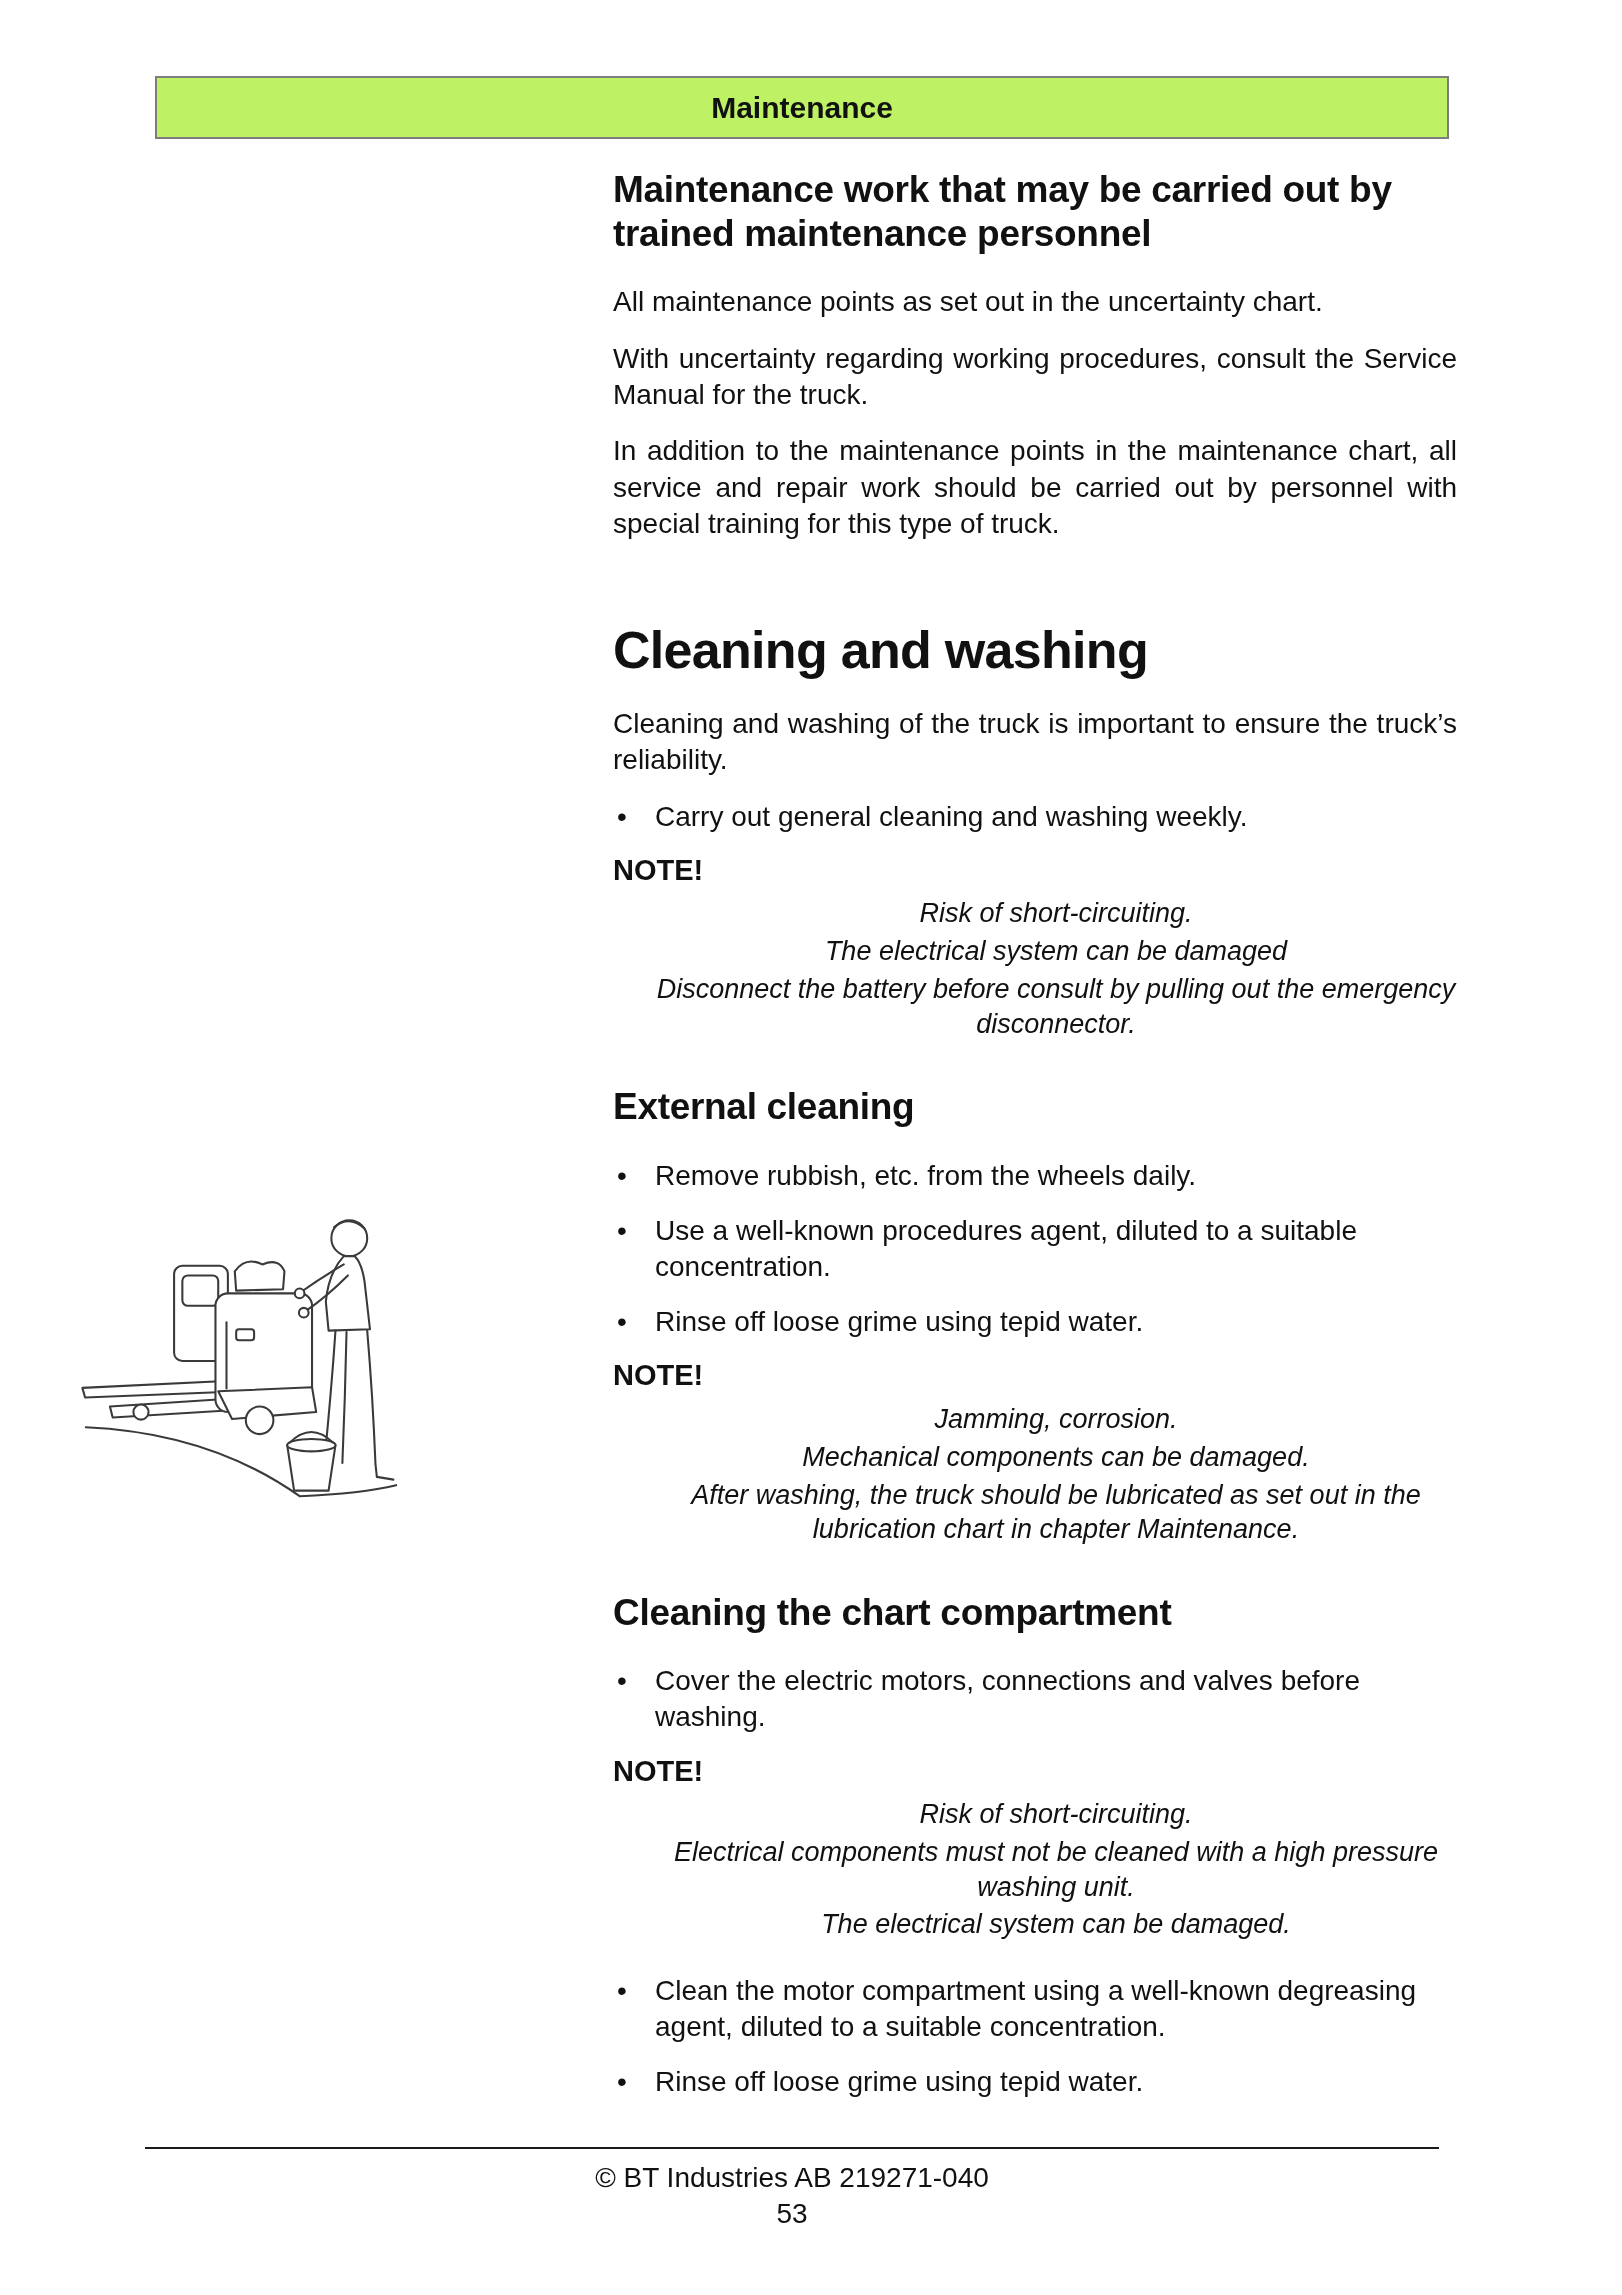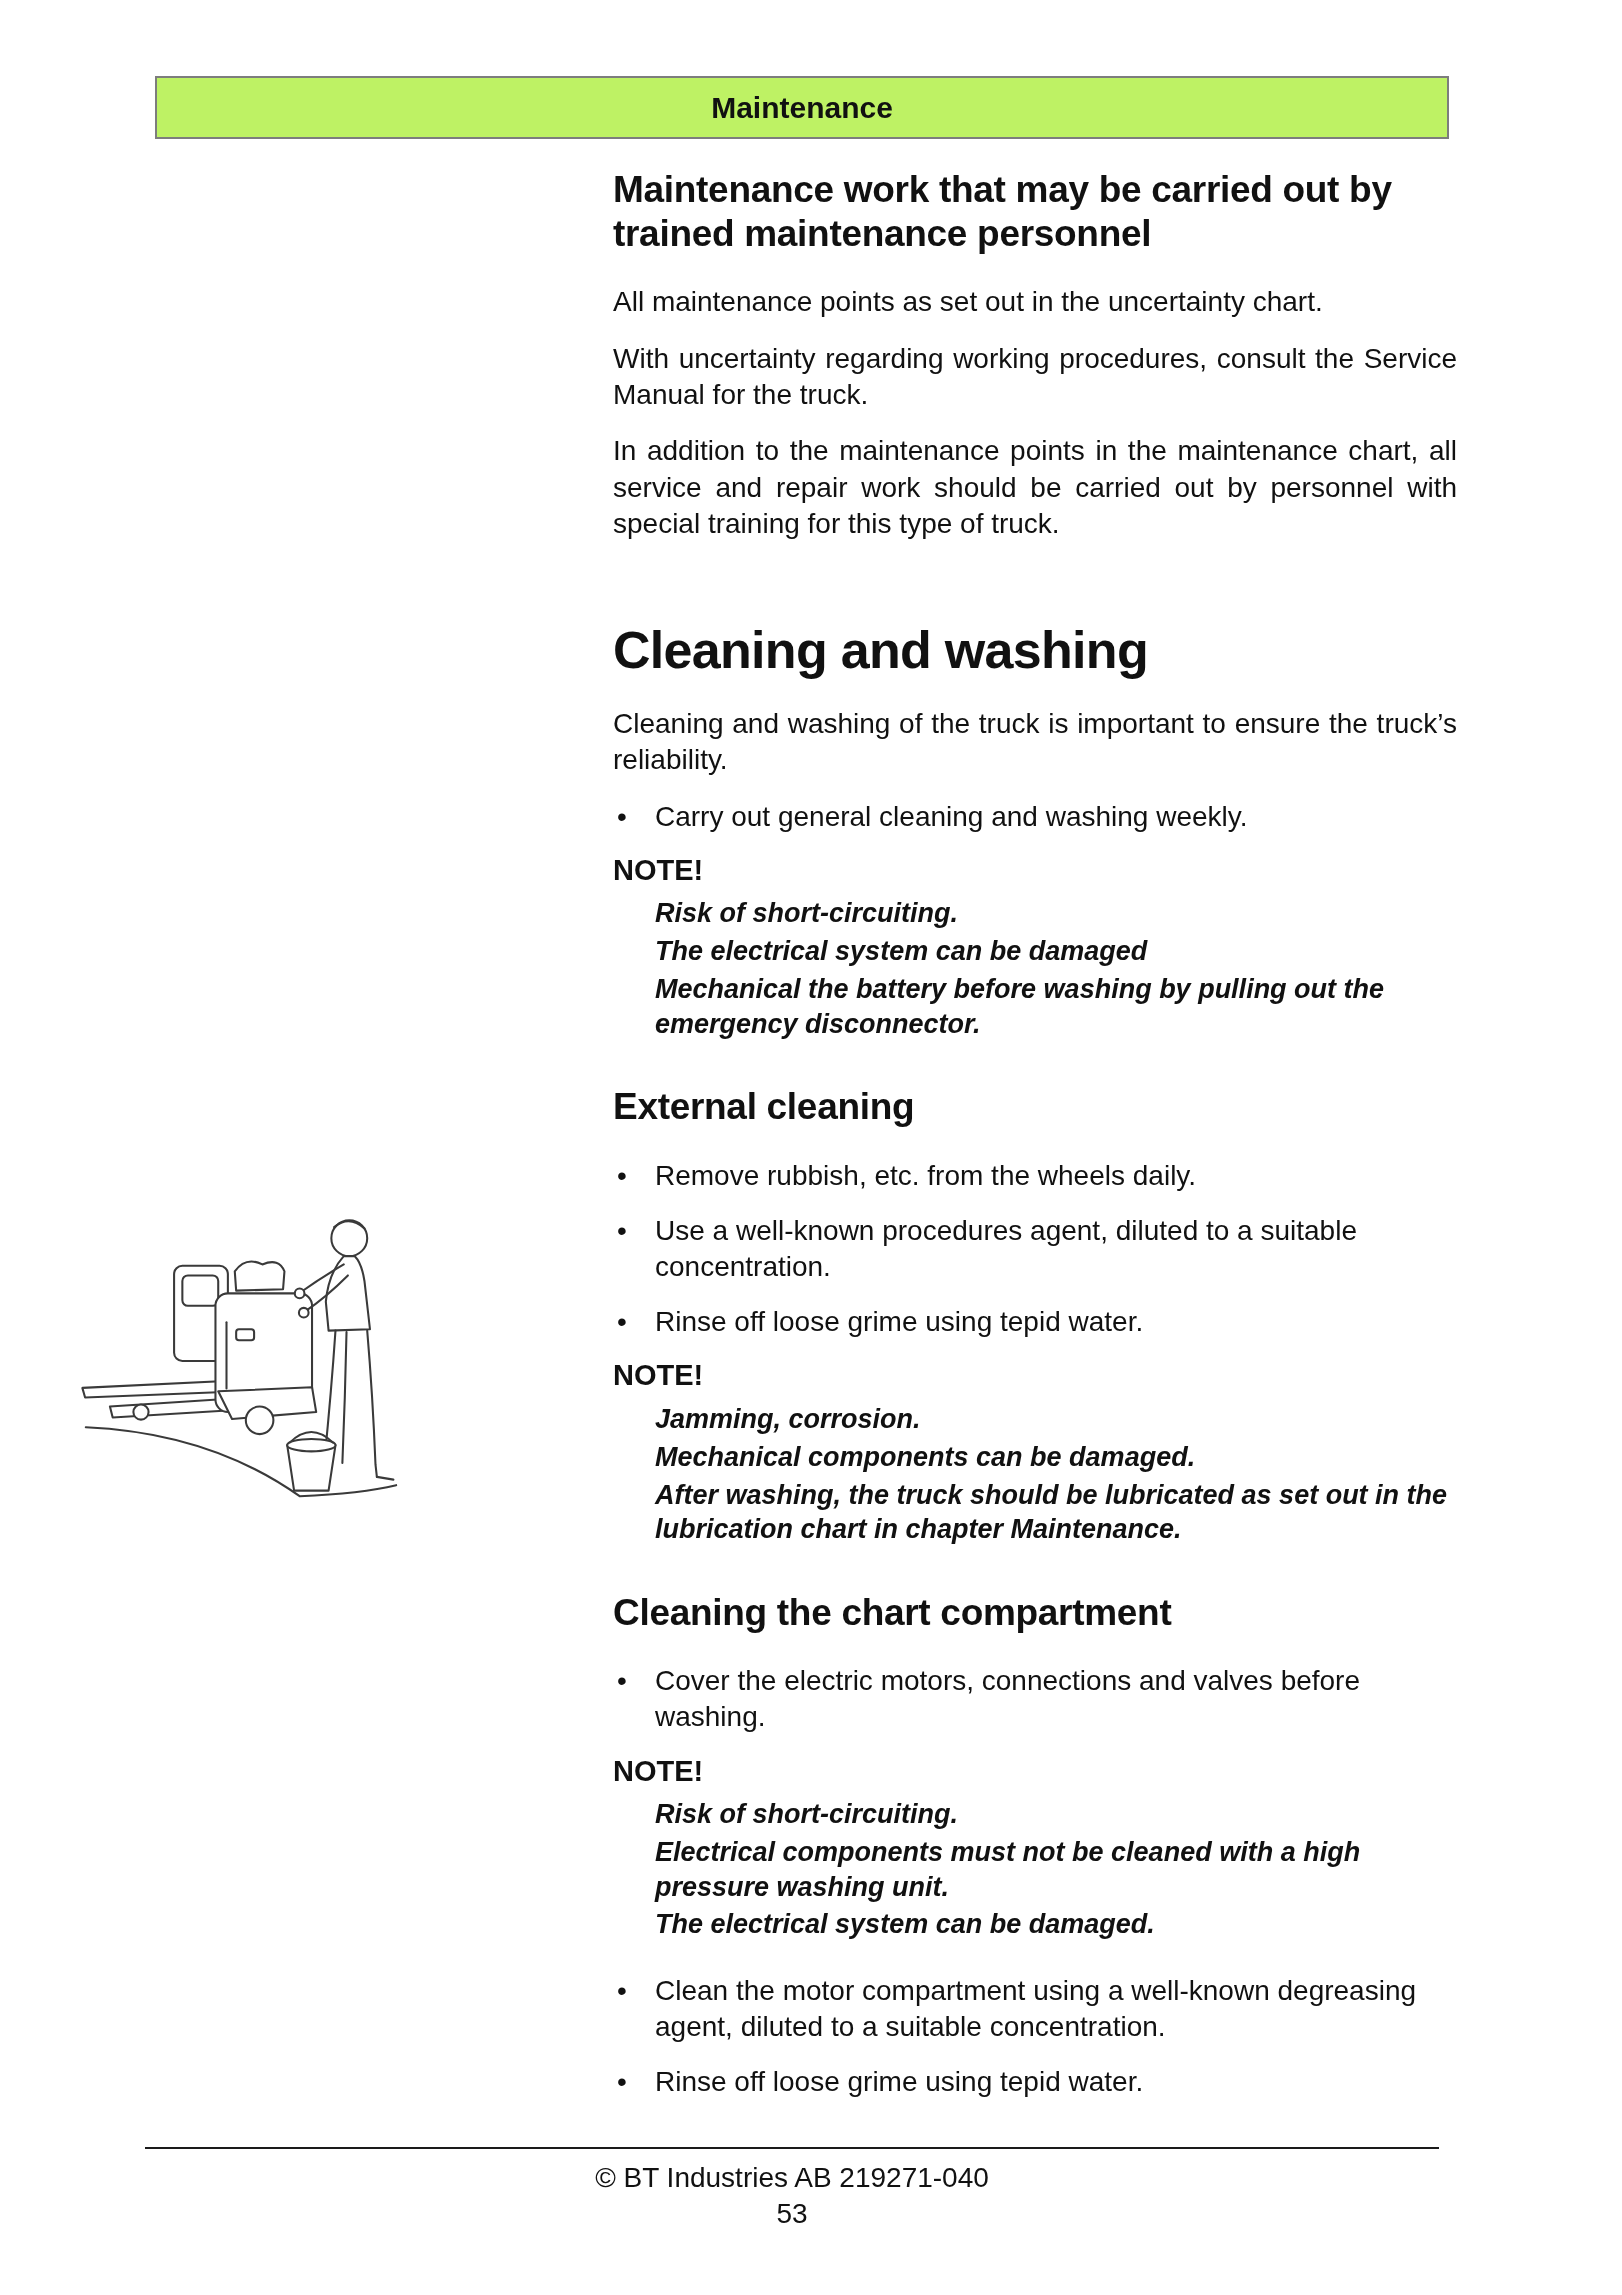--- a/index.html
+++ b/index.html
@@ -37,22 +37,22 @@
   .bullet{
     display:flex;font-size:28px;line-height:1.29;margin:0 0 19px 0;
   }
   .bullet .marker{flex:none;width:42px;padding-left:4.1px;box-sizing:border-box;}
   .bullet .btext{flex:1;}
   .note{margin:5.5px 0 31px 0;}
   .note-label{
     font-size:29px;font-weight:bold;margin:0 0 9.5px 0;
   }
   .note-line{
-    font-size:27px;font-weight:bold;font-style:italic;
-    line-height:1.28;margin:0 0 3.4px 42px;
+    font-size:27px;font-weight:normal;font-style:italic;
+    line-height:1.28;margin:0 0 3.4px 42px;text-align:center;
   }
   .illustration{
     position:absolute;left:72px;top:1183px;width:538px;height:327px;
   }
   .footer{
     position:absolute;left:145px;top:2147px;width:1294px;
     border-top:2px solid #1a1a1a;
     text-align:center;
   }
   .footer p{margin:0;font-size:28px;line-height:1.3;}
@@ -122,21 +122,21 @@
 
     <div class="bullet">
       <span class="marker">•</span>
       <span class="btext">Carry out general cleaning and washing weekly.</span>
     </div>
 
     <div class="note">
       <p class="note-label">NOTE!</p>
       <p class="note-line">Risk of short-circuiting.</p>
       <p class="note-line">The electrical system can be damaged</p>
-      <p class="note-line">Mechanical the battery before washing by pulling out the emergency disconnector.</p>
+      <p class="note-line">Disconnect the battery before consult by pulling out the emergency disconnector.</p>
     </div>
 
     <h2 class="h2 mt">External cleaning</h2>
 
     <div class="bullet">
       <span class="marker">•</span>
       <span class="btext">Remove rubbish, etc. from the wheels daily.</span>
     </div>
     <div class="bullet">
       <span class="marker">•</span>

